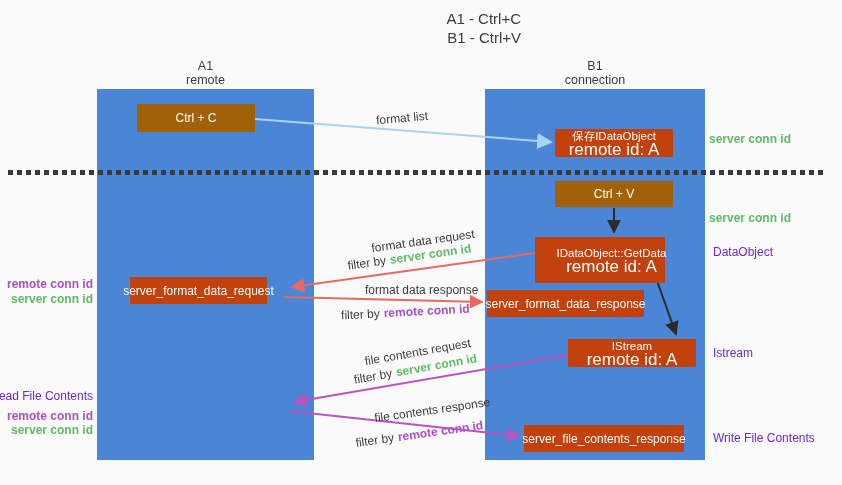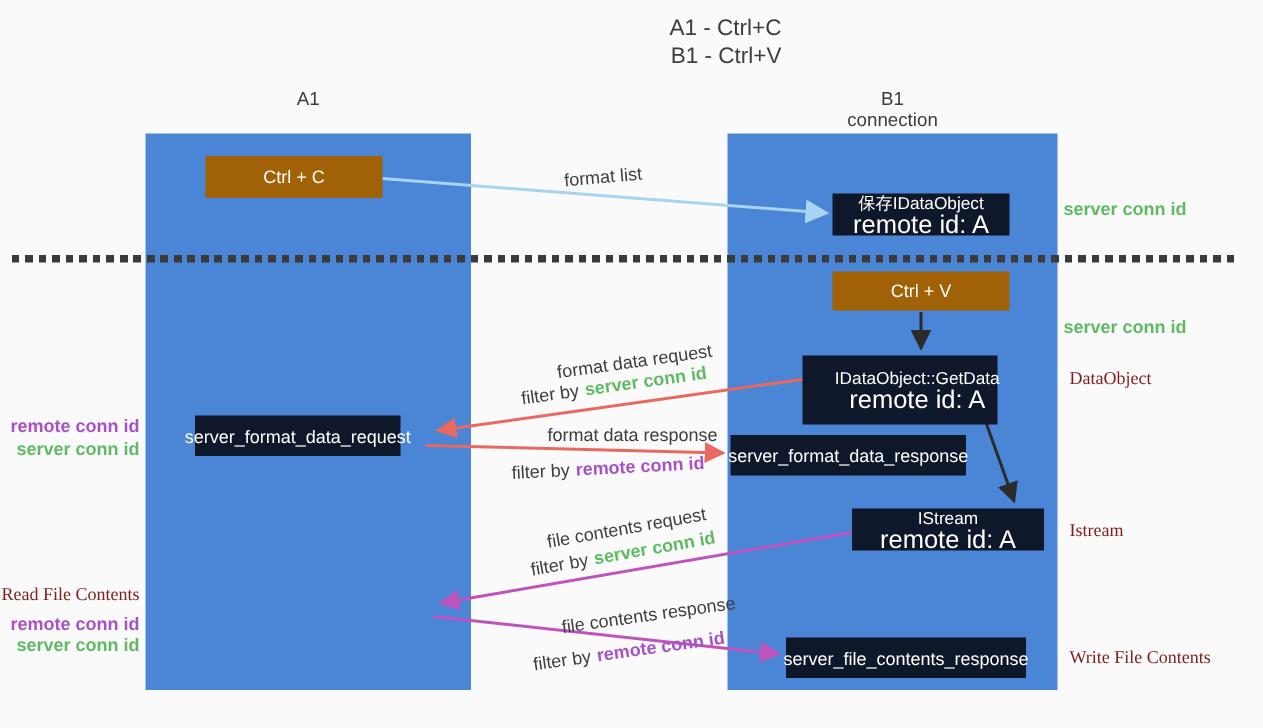--- a/index.html
+++ b/index.html
@@ -18,21 +18,21 @@
   .lifeline.b { left:485px; width:220px; }
 
   .dotted-line { position:absolute; left:8px; top:170px; width:818px; height:5px; z-index:2;
     background:repeating-linear-gradient(90deg,#3a3a3a 0 5px,transparent 5px 9px); }
 
   svg.arrows { position:absolute; left:0; top:0; z-index:2; pointer-events:none; }
 
   .node { position:absolute; z-index:3; display:flex; flex-direction:column;
           align-items:center; justify-content:center; color:#fff; text-align:center; }
   .node.green  { background:#a16207; font-size:12px; }
-  .node.orange { background:#0f172a; }
+  .node.orange { background:#c2410c; }
   .node .l1 { font-size:11.5px; line-height:13px; }
   .node .l2 { font-size:17px; line-height:13px; }
   .node.single { font-size:12px; }
 
   .n-ctrl-c   { left:137px; top:104px; width:118px; height:28px; }
   .n-ctrl-v   { left:555px; top:181px; width:118px; height:26px; }
   .n-save     { left:555px; top:129px; width:118px; height:28px; }
   .n-getdata  { left:535px; top:237px; width:130px; height:46px;padding-left:23px; }
   .n-fmt-req  { left:130px; top:277px; width:137px; height:27px; }
   .n-fmt-resp { left:487px; top:290px; width:157px; height:27px; }
@@ -50,21 +50,21 @@
   .lbl-fdr-filter   { left:347px; top:250px; transform:rotate(-8deg); }
   .lbl-fdresp       { left:365px; top:283px; }
   .lbl-fdresp-filter{ left:341px; top:305px; transform:rotate(-3deg); }
   .lbl-fcr          { left:364px; top:345px; transform:rotate(-10deg); }
   .lbl-fcr-filter   { left:353px; top:362px; transform:rotate(-10deg); }
   .lbl-fcresp       { left:374px; top:403px; transform:rotate(-8deg); }
   .lbl-fcresp-filter{ left:355px; top:427px; transform:rotate(-8deg); }
 
   .side-label { position:absolute; z-index:4; font-size:12px; white-space:nowrap; }
   .side-label.green  { color:#5fbb63; font-weight:bold; }
-  .side-label.dark   { color:#7f1d1d;font-family:Liberation Serif, serif; }
+  .side-label.dark   { color:#6d28d9; }
 
   .sl-server-top  { left:709px; top:132px; }
   .sl-server-mid  { left:709px; top:211px; }
   .sl-dataobject  { left:713px; top:245px; }
   .sl-istream     { left:713px; top:346px; }
   .sl-write       { left:713px; top:431px; }
 
   .left-group { position:absolute; z-index:4; right:749px; text-align:right;
                 font-size:12px; font-weight:bold; line-height:15px; white-space:nowrap; }
   .lg-1 { top:277px; }
@@ -78,20 +78,21 @@
 
 <div class="canvas">
 
   <div class="title">
     <div>A1 - Ctrl+C</div>
     <div>B1 - Ctrl+V</div>
   </div>
 
   <div class="col-header a">
     <div>A1</div>
+    <div>remote</div>
   </div>
   <div class="col-header b">
     <div>B1</div>
     <div>connection</div>
   </div>
 
   <div class="lifeline a"></div>
   <div class="lifeline b"></div>
 
   <div class="dotted-line"></div>

